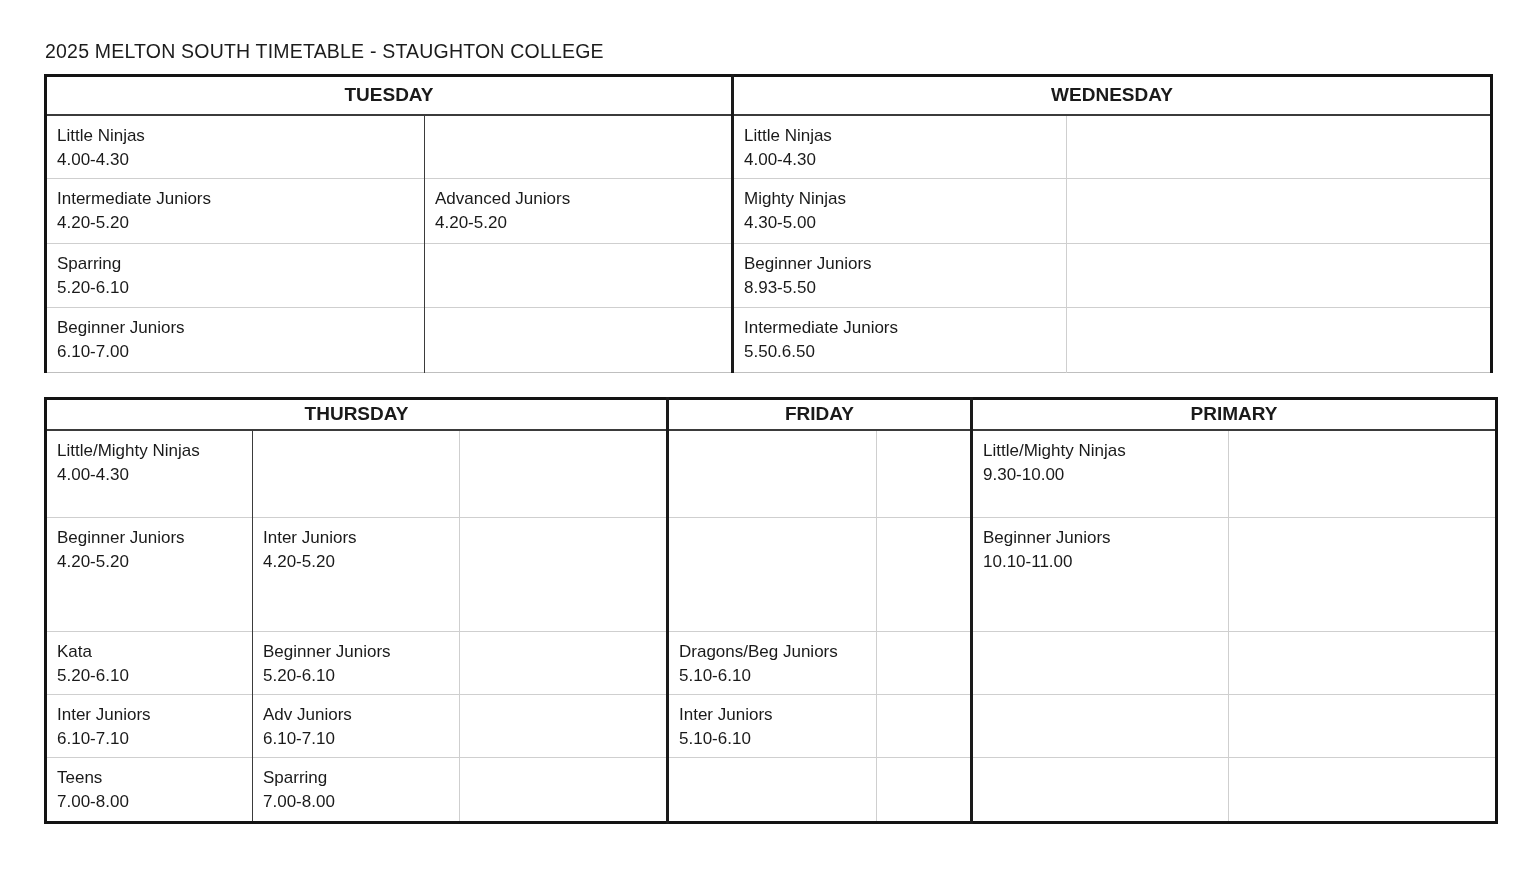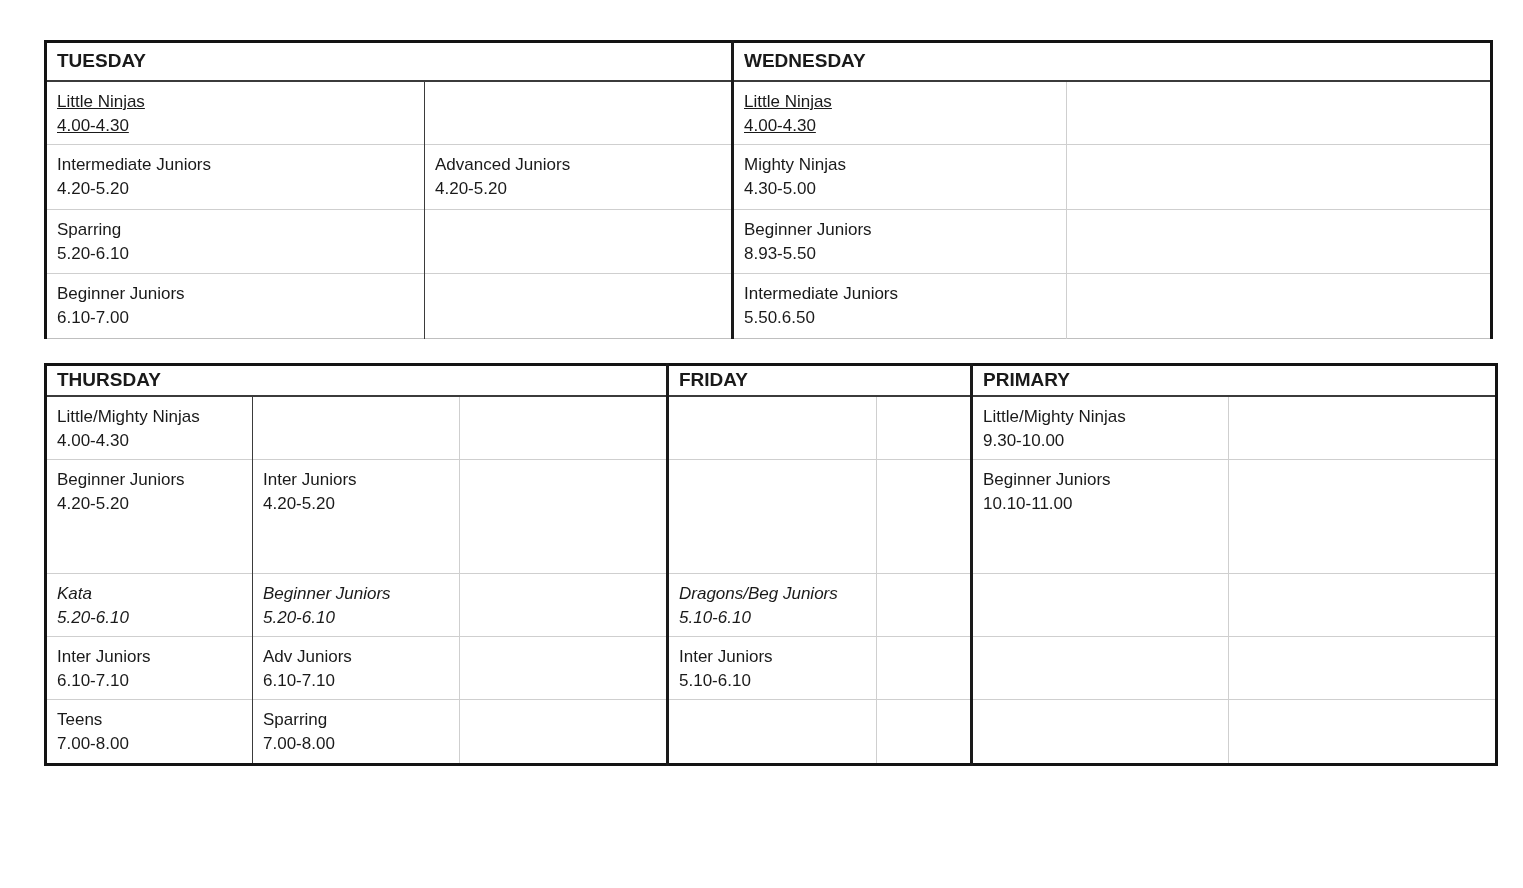--- a/index.html
+++ b/index.html
@@ -19,21 +19,21 @@
     letter-spacing: 0.2px;
   }
   .sec2 { margin-top: 24px; }
   table {
     border-collapse: collapse;
     table-layout: fixed;
   }
   #t1 { border: 3px solid #131313; border-bottom: 1px solid #bfbfbf; }
   #t2 { border: 3px solid #131313; }
   th {
-    text-align: left;
+    text-align: center;
     font-size: 19px;
     font-weight: 700;
     padding: 0 10px;
     vertical-align: middle;
     border-bottom: 2px solid #3b3b3b;
     white-space: nowrap;
   }
   td {
     vertical-align: top;
     padding: 8px 10px 4px 10px;
@@ -44,35 +44,36 @@
   .bl-light { border-left: 1px solid #cfcfcf; }
   .bl-thick { border-left: 3px solid #1a1a1a; }
   .cell-name, .cell-time { line-height: 24px; white-space: nowrap; }
 </style>
 </head>
 <body>
 
 <div class="page">
 
   <section>
+    <h2 class="sec-title">2025 MELTON SOUTH TIMETABLE - STAUGHTON COLLEGE</h2>
     <table id="t1">
       <colgroup>
         <col style="width:379px">
           <col style="width:308px">
           <col style="width:334px">
           <col style="width:425px">
       </colgroup>
       <thead>
         <tr style="height:39px">
           <th colspan="2">TUESDAY</th>
           <th colspan="2" class="bl-thick">WEDNESDAY</th>
         </tr>
       </thead>
       <tbody>
-          <tr style="height: 64px; text-decoration: underline;">
+          <tr style="height: 64px;">
             <td>
               <div class="cell-name">Little Ninjas</div>
               <div class="cell-time">4.00-4.30</div>
             </td>
             <td class="bl-dark"></td>
             <td class="bl-thick">
               <div class="cell-name">Little Ninjas</div>
               <div class="cell-time">4.00-4.30</div>
             </td>
             <td class="bl-light"></td>
@@ -132,21 +133,21 @@
           <col style="width:268px">
       </colgroup>
       <thead>
         <tr style="height:31px">
           <th colspan="3">THURSDAY</th>
           <th colspan="2" class="bl-thick">FRIDAY</th>
           <th colspan="2" class="bl-thick">PRIMARY</th>
         </tr>
       </thead>
       <tbody>
-          <tr style="height: 64px;">
+          <tr style="height: 88px;">
             <td>
               <div class="cell-name">Little/Mighty Ninjas</div>
               <div class="cell-time">4.00-4.30</div>
             </td>
             <td class="bl-dark"></td>
             <td class="bl-light"></td>
             <td class="bl-thick"></td>
             <td class="bl-light"></td>
             <td class="bl-thick">
               <div class="cell-name">Little/Mighty Ninjas</div>
@@ -165,21 +166,21 @@
             </td>
             <td class="bl-light"></td>
             <td class="bl-thick"></td>
             <td class="bl-light"></td>
             <td class="bl-thick">
               <div class="cell-name">Beginner Juniors</div>
               <div class="cell-time">10.10-11.00</div>
             </td>
             <td class="bl-light"></td>
           </tr>
-          <tr style="height: 63px; font-style: italic;">
+          <tr style="height: 63px;">
             <td>
               <div class="cell-name">Kata</div>
               <div class="cell-time">5.20-6.10</div>
             </td>
             <td class="bl-dark">
               <div class="cell-name">Beginner Juniors</div>
               <div class="cell-time">5.20-6.10</div>
             </td>
             <td class="bl-light"></td>
             <td class="bl-thick">

